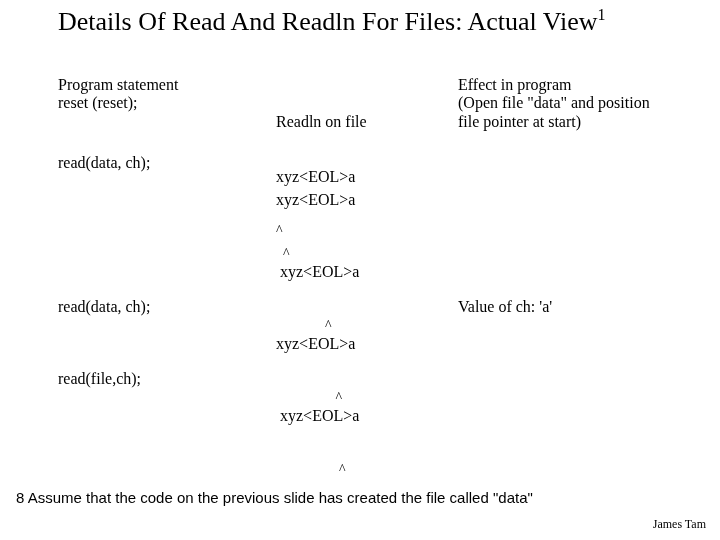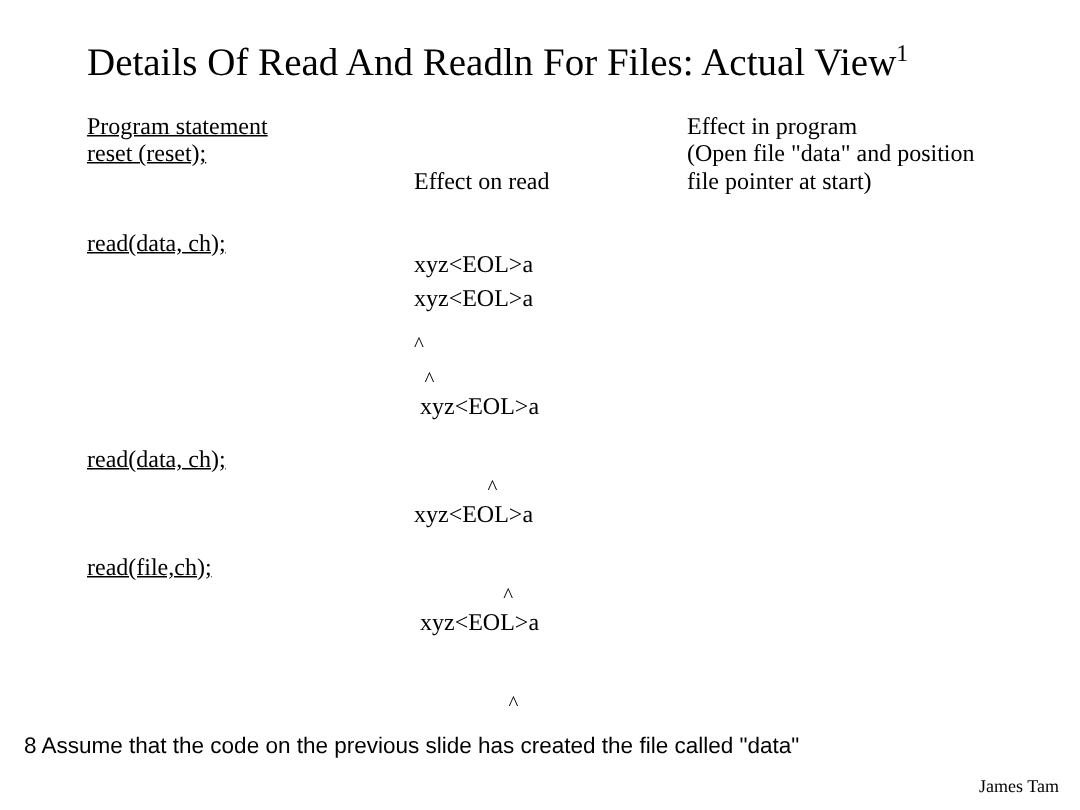--- a/index.html
+++ b/index.html
@@ -13,40 +13,40 @@
   }
   .slide {
     position: relative;
     width: 720px;
     height: 540px;
     box-sizing: border-box;
   }
   .title {
     position: absolute;
     left: 58px;
-    top: 27px;
+    top: 6px;
     font-size: 26px;
     white-space: nowrap;
   }
   .title sup {
     font-size: 16px;
     vertical-align: super;
   }
   .table {
     position: absolute;
     left: 58px;
     top: 76px;
     width: 620px;
     font-size: 16px;
     line-height: 1.15;
   }
   .row { position: relative; height: 72px; }
   .row.header { height: 78px; }
   .col { position: absolute; top: 0; }
-  .col1 { left: 0;   width: 200px; text-decoration: underline; }
+  .col1 { left: 0;   width: 200px; }
   .col2 { left: 218px; width: 175px; white-space: pre; font-family: "Times New Roman", Times, serif; }
   .col3 { left: 400px; width: 240px; }
   .caret-line { font-family: "Times New Roman", Times, serif; white-space: pre; font-size: 14px; }
   .footnote {
     position: absolute;
     left: 16px;
     bottom: 34px;
     font-family: Arial, Helvetica, sans-serif;
     font-size: 15px;
   }
@@ -67,21 +67,21 @@
   </div>
 
   <div class="table">
 
     <div class="row header">
       <div class="col col1">
         <div>Program statement</div>
         <div>reset (reset);</div>
       </div>
       <div class="col col2">
-        <div>Effect on read</div>
+        <div>Readln on file</div>
         <div>xyz&lt;EOL&gt;a</div>
         <div class="caret-line">^</div>
       </div>
       <div class="col col3">
         <div>Effect in program</div>
         <div>(Open file "data" and position</div>
         <div>file pointer at start)</div>
       </div>
     </div>
 
@@ -99,20 +99,21 @@
         <div class="caret-line">              ^</div>
       </div>
     </div>
 
     <div class="row">
       <div class="col col1">read(data, ch);</div>
       <div class="col col2">
         <div>xyz&lt;EOL&gt;a</div>
         <div class="caret-line">                 ^</div>
       </div>
+      <div class="col col3">Value of ch: 'a'</div>
     </div>
 
     <div class="row">
       <div class="col col1">read(file,ch);</div>
       <div class="col col2">
         <div> xyz&lt;EOL&gt;a</div>
         <div class="caret-line">                  ^</div>
       </div>
       <div class="col col3"></div>
     </div>

